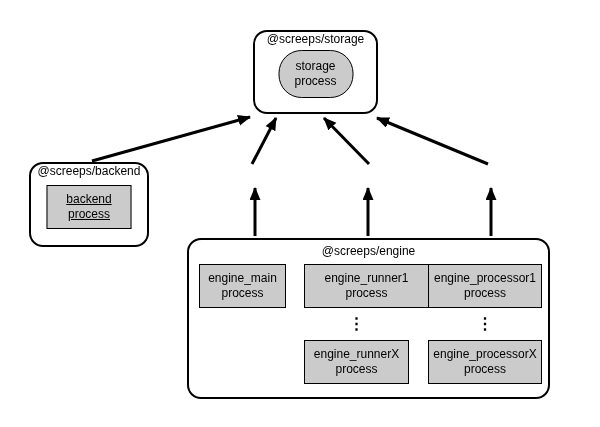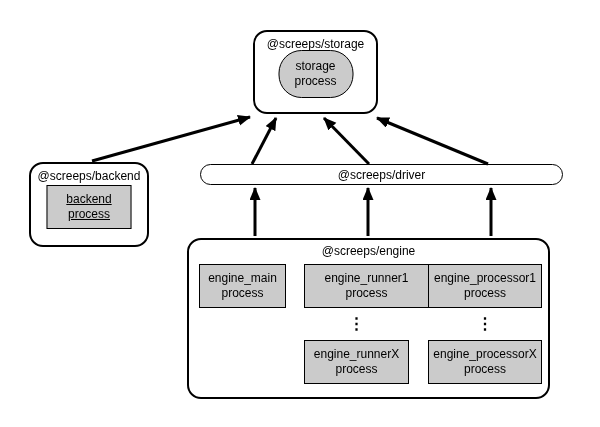--- a/index.html
+++ b/index.html
@@ -25,21 +25,20 @@
     position: absolute;
     background: #ffffff;
     border: 2px solid #000000;
     border-radius: 14px;
     z-index: 1;
   }
   .ctitle {
     text-align: center;
     font-size: 12px;
     line-height: 14px;
-    padding-top: 5px;
     white-space: nowrap;
   }
   .pbox {
     position: absolute;
     background: #cbcbcb;
     border: 1.5px solid #000000;
     display: flex;
     align-items: center;
     justify-content: center;
     text-align: center;
@@ -110,23 +109,20 @@
     <div class="pbox">storage
 process</div>
   </div>
 
   <div class="container" id="backend">
     <div class="ctitle">@screeps/backend</div>
     <div class="pbox">backend
 process</div>
   </div>
 
-  <div class="container" id="driver">
-    <div>@screeps/driver</div>
-  </div>
 
   <div class="container" id="engine">
     <div class="ctitle">@screeps/engine</div>
     <div class="pbox p-main">engine_main
 process</div>
     <div class="pbox p-runner1">engine_runner1
 process</div>
     <div class="pbox p-processor1">engine_processor1
 process</div>
     <div class="vdots d-runner">⋮</div>

